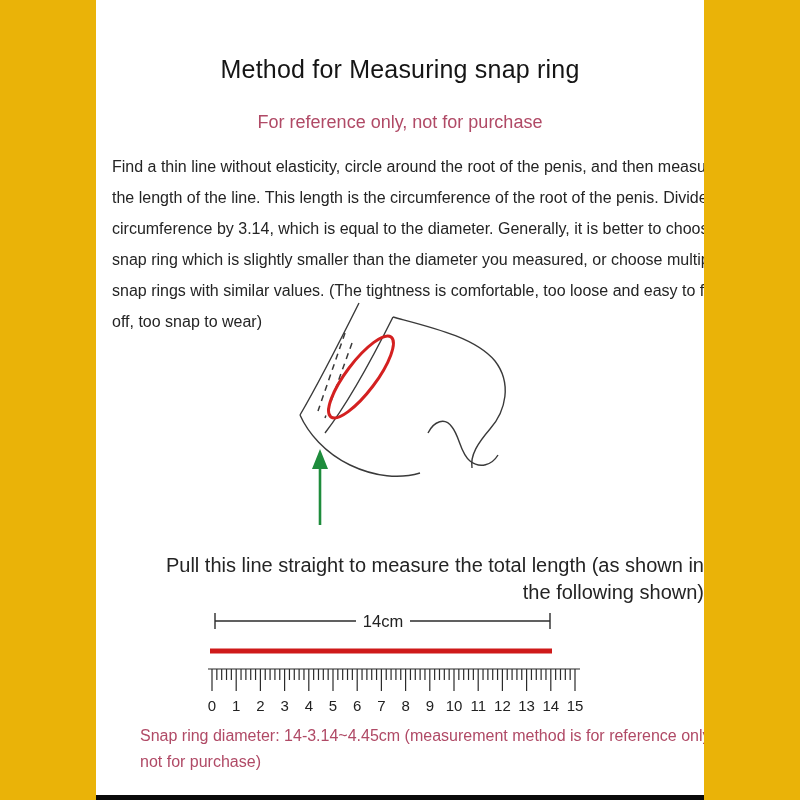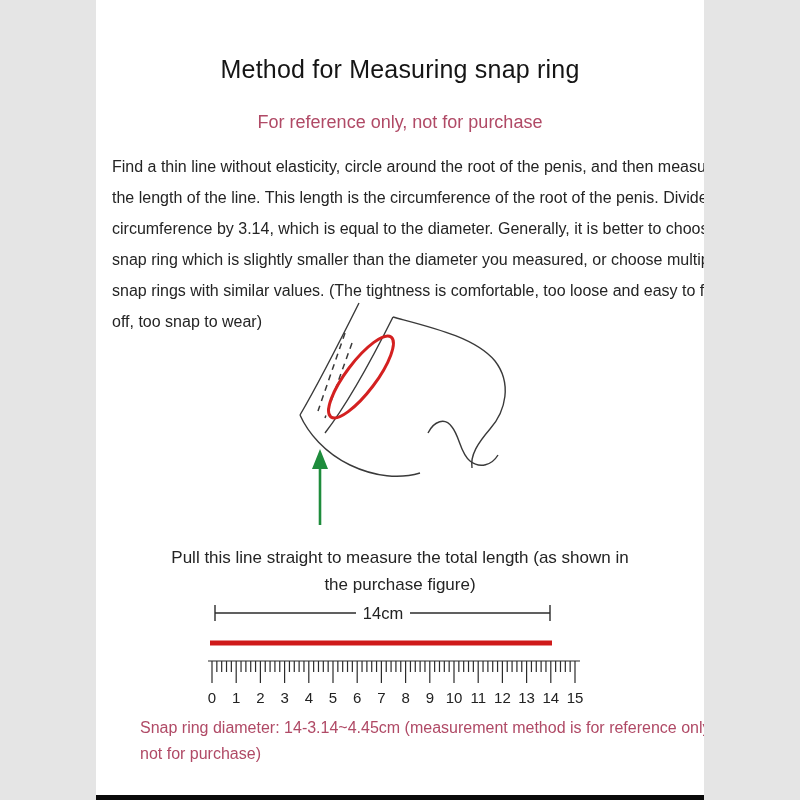--- a/index.html
+++ b/index.html
@@ -1,34 +1,34 @@
 <!DOCTYPE html>
 <html><head>
 <meta charset="utf-8">
 <style>
   html,body{margin:0;padding:0;background:#ffffff;}
   .page{
-    width:800px;height:800px;background:#e5e5e5;position:relative;
+    width:800px;height:800px;background:#eab308;position:relative;
     font-family:"Liberation Sans","DejaVu Sans",sans-serif;color:#222;
     overflow:hidden;
   }
   .content{
     width:608px;height:800px;margin:0 auto;overflow:hidden;position:relative;background:#fff;
   }
   .title{
     margin-top:52px;font-size:25px;line-height:34px;text-align:center;color:#151515;
     letter-spacing:0.2px;
   }
   .subtitle{
     margin-top:24px;font-size:18px;line-height:24px;text-align:center;color:#b04a66;
   }
   .body-text{margin-top:17px;padding-left:16px;}
   .tline{white-space:nowrap;font-size:16px;line-height:31px;color:#242424;}
   .illus{display:block;margin:-36px auto 0 auto;}
-  .pull-note{margin-top:11px;text-align:center;font-size:17px;line-height:27px;color:#242424;}
+  .pull-note{margin-top:19px;text-align:right;font-size:20px;line-height:27px;color:#242424;}
   .pull-note div{white-space:nowrap;}
   .measure-svg{display:block;margin:7px auto 0 auto;}
   .diam-note{margin-top:2px;padding-left:44px;color:#b04a66;font-size:16px;line-height:26px;}
   .diam-note div{white-space:nowrap;}
   .wear-note{margin-top:5px;padding-left:44px;color:#8f8f8f;font-size:15.5px;line-height:21px;}
   .wear-note div{white-space:nowrap;}
   .bottom-bar{position:absolute;left:0;bottom:0;width:100%;height:5px;background:#0a0a0a;}
   svg text{font-family:"Liberation Sans","DejaVu Sans",sans-serif;}
 </style>
 </head>
@@ -64,21 +64,21 @@
       </g>
       <ellipse cx="181" cy="76" rx="50" ry="15" transform="rotate(-53 181 76)" fill="none" stroke="#d42020" stroke-width="3"></ellipse>
       <g>
         <line x1="140" y1="224" x2="140" y2="164" stroke="#1e8c3c" stroke-width="2.6"></line>
         <polygon points="140,148 132,168 148,168" fill="#1e8c3c"></polygon>
       </g>
     </svg>
 
     <div class="pull-note">
       <div>Pull this line straight to measure the total length (as shown in</div>
-      <div>the purchase figure)</div>
+      <div>the following shown)</div>
     </div>
 
     <svg class="measure-svg" width="440" height="108" viewBox="0 0 440 108">
       <g stroke="#2b2b2b" stroke-width="1.4">
         <line x1="35" y1="0" x2="35" y2="16"></line>
         <line x1="370" y1="0" x2="370" y2="16"></line>
         <line x1="35" y1="8" x2="176" y2="8"></line>
         <line x1="230" y1="8" x2="370" y2="8"></line>
       </g>
       <text x="203" y="14" text-anchor="middle" font-size="16.5" fill="#222">14cm</text>

